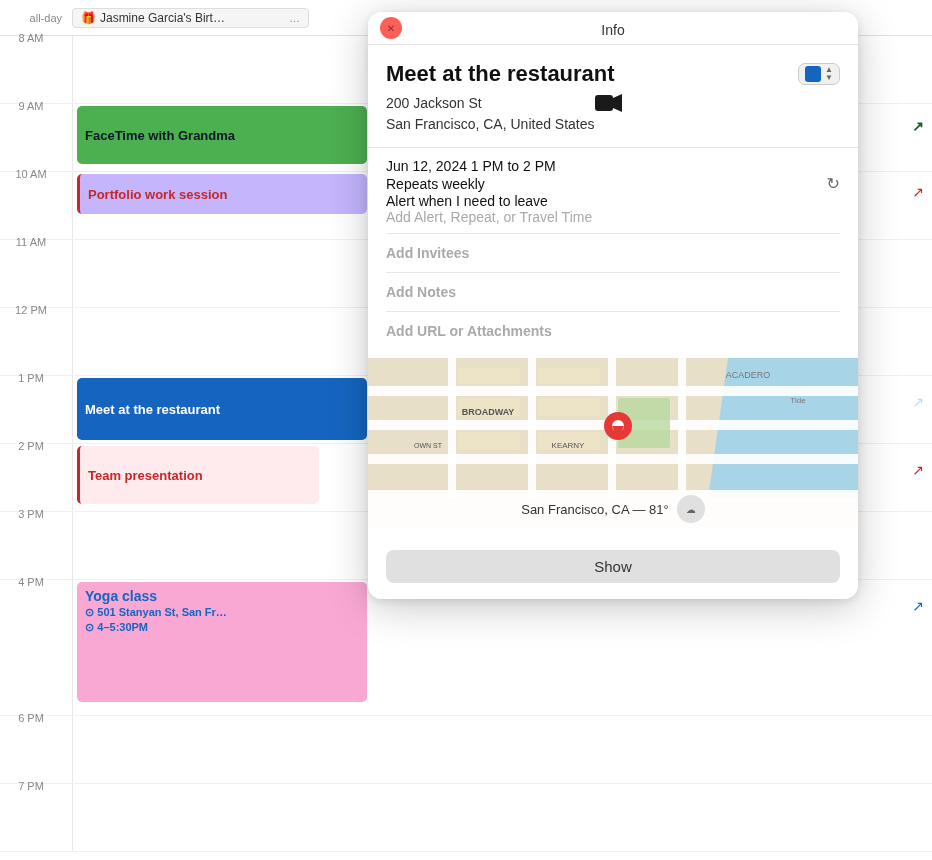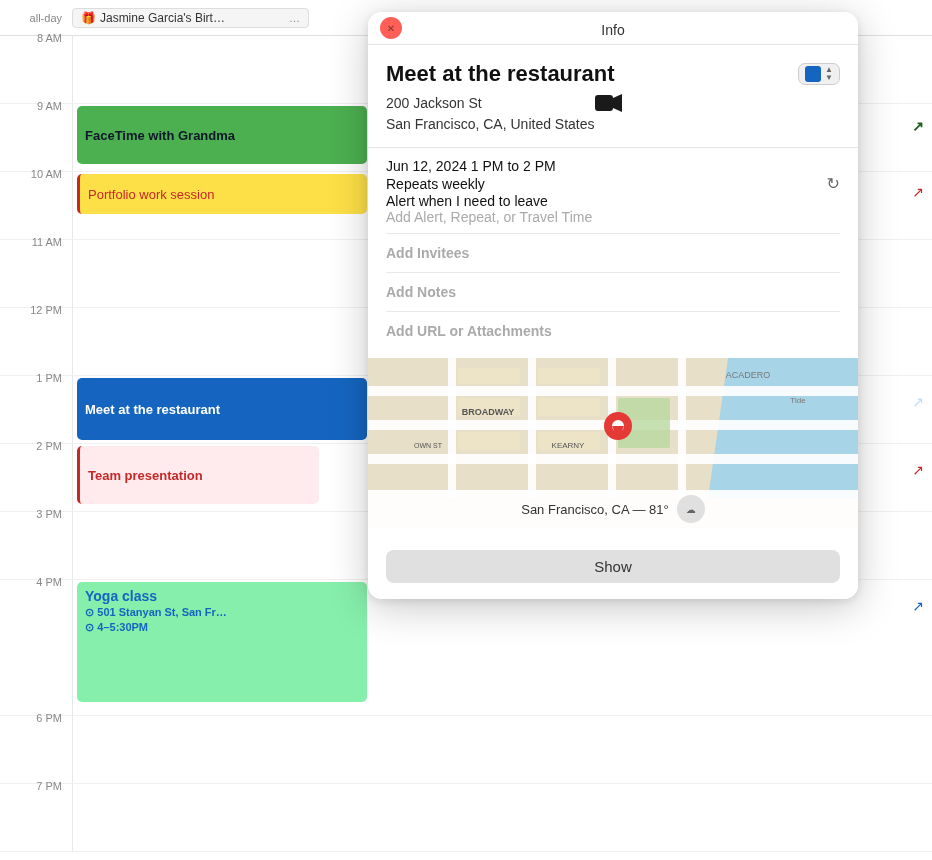--- a/index.html
+++ b/index.html
@@ -55,21 +55,21 @@
 
     .time-row {
       display: flex;
       height: 68px;
       border-bottom: 1px solid #f0f0f0;
       position: relative;
     }
 
     .time-label {
       width: 72px;
-      text-align: right;
+      text-align: center;
       padding-right: 10px;
       padding-top: 4px;
       font-size: 11px;
       color: #888;
       flex-shrink: 0;
       margin-top: -8px;
     }
 
     .time-content {
       flex: 1;
@@ -93,30 +93,30 @@
       color: #0f172a;
       top: 2px;
       left: 4px;
       width: 290px;
       height: 58px;
       display: flex;
       align-items: center;
     }
 
     .event-portfolio {
-      background: #fde047;
+      background: #c4b5fd;
       color: #c62828;
       border-left: 3px solid #c62828;
       top: 2px;
       left: 4px;
       width: 290px;
       height: 40px;
       display: flex;
       align-items: center;
-      font-weight: 400;
+      font-weight: 700;
     }
 
     .event-restaurant {
       background: #1565c0;
       color: white;
       top: 2px;
       left: 4px;
       width: 290px;
       height: 62px;
       display: flex;
@@ -130,21 +130,21 @@
       top: 2px;
       left: 4px;
       width: 242px;
       height: 58px;
       display: flex;
       align-items: center;
       font-weight: 600;
     }
 
     .event-yoga {
-      background: #86efac;
+      background: #f9a8d4;
       color: #1565c0;
       top: 2px;
       left: 4px;
       width: 290px;
       height: 120px;
       display: flex;
       flex-direction: column;
       justify-content: flex-start;
       padding: 6px 8px;
     }

